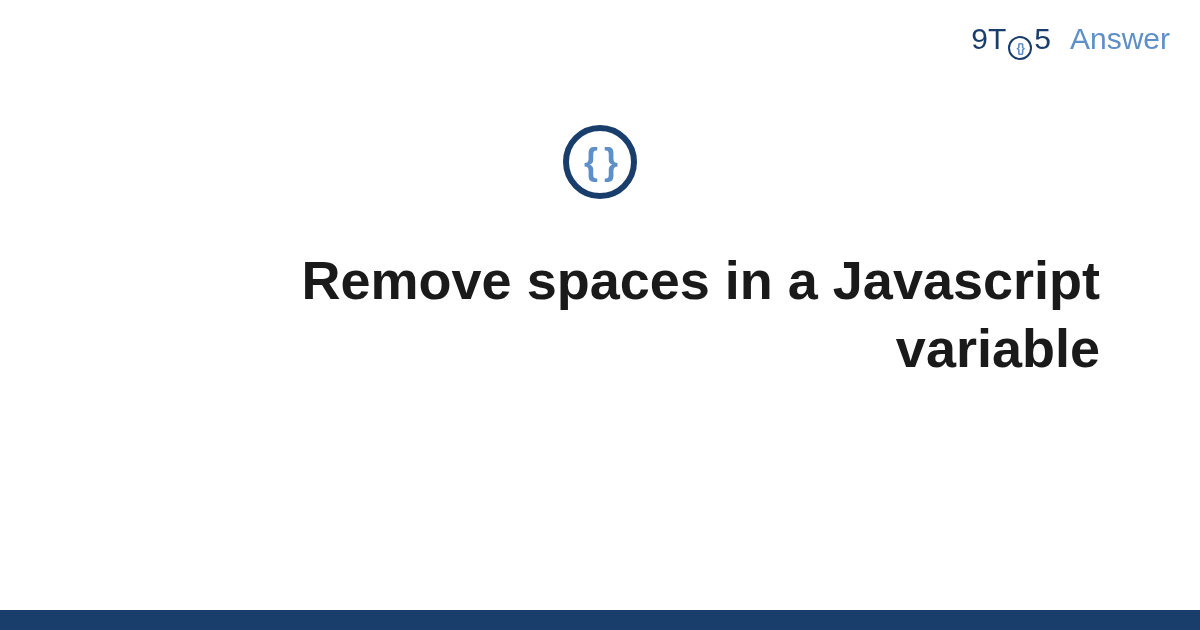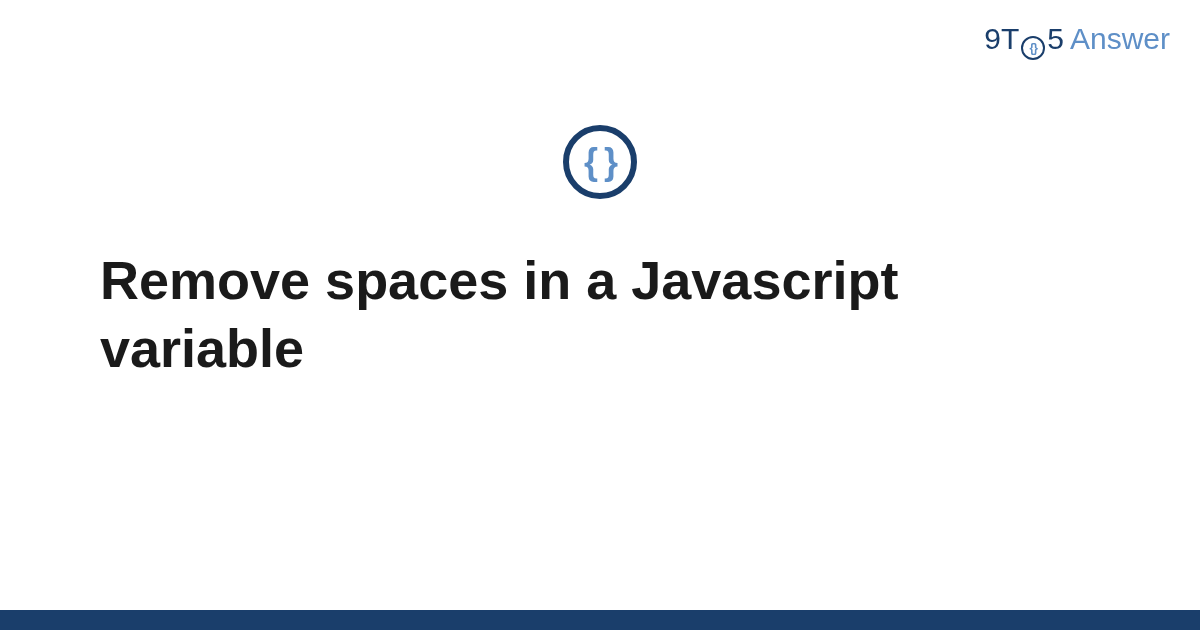--- a/index.html
+++ b/index.html
@@ -50,21 +50,21 @@
       font-weight: 700;
       letter-spacing: -1px;
     }
     .logo-five {
       color: #1a3e6b;
       font-weight: 500;
     }
     .logo-answer {
       color: #5e8fc7;
       font-weight: 400;
-      margin-left: 6px;
+      margin-left: 19px;
     }
     .content {
       position: absolute;
       top: 125px;
       left: 0;
       right: 0;
       display: flex;
       flex-direction: column;
       align-items: center;
       padding: 0 60px;
@@ -83,21 +83,21 @@
       color: #5e8fc7;
       font-size: 36px;
       font-weight: 700;
       letter-spacing: -2px;
       font-family: Arial, sans-serif;
     }
     .title {
       color: #1a1a1a;
       font-size: 54px;
       font-weight: 700;
-      text-align: left;
+      text-align: right;
       line-height: 1.25;
       max-width: 1000px;
     }
     .footer-bar {
       position: absolute;
       bottom: 0;
       left: 0;
       right: 0;
       height: 20px;
       background: #1a3e6b;

